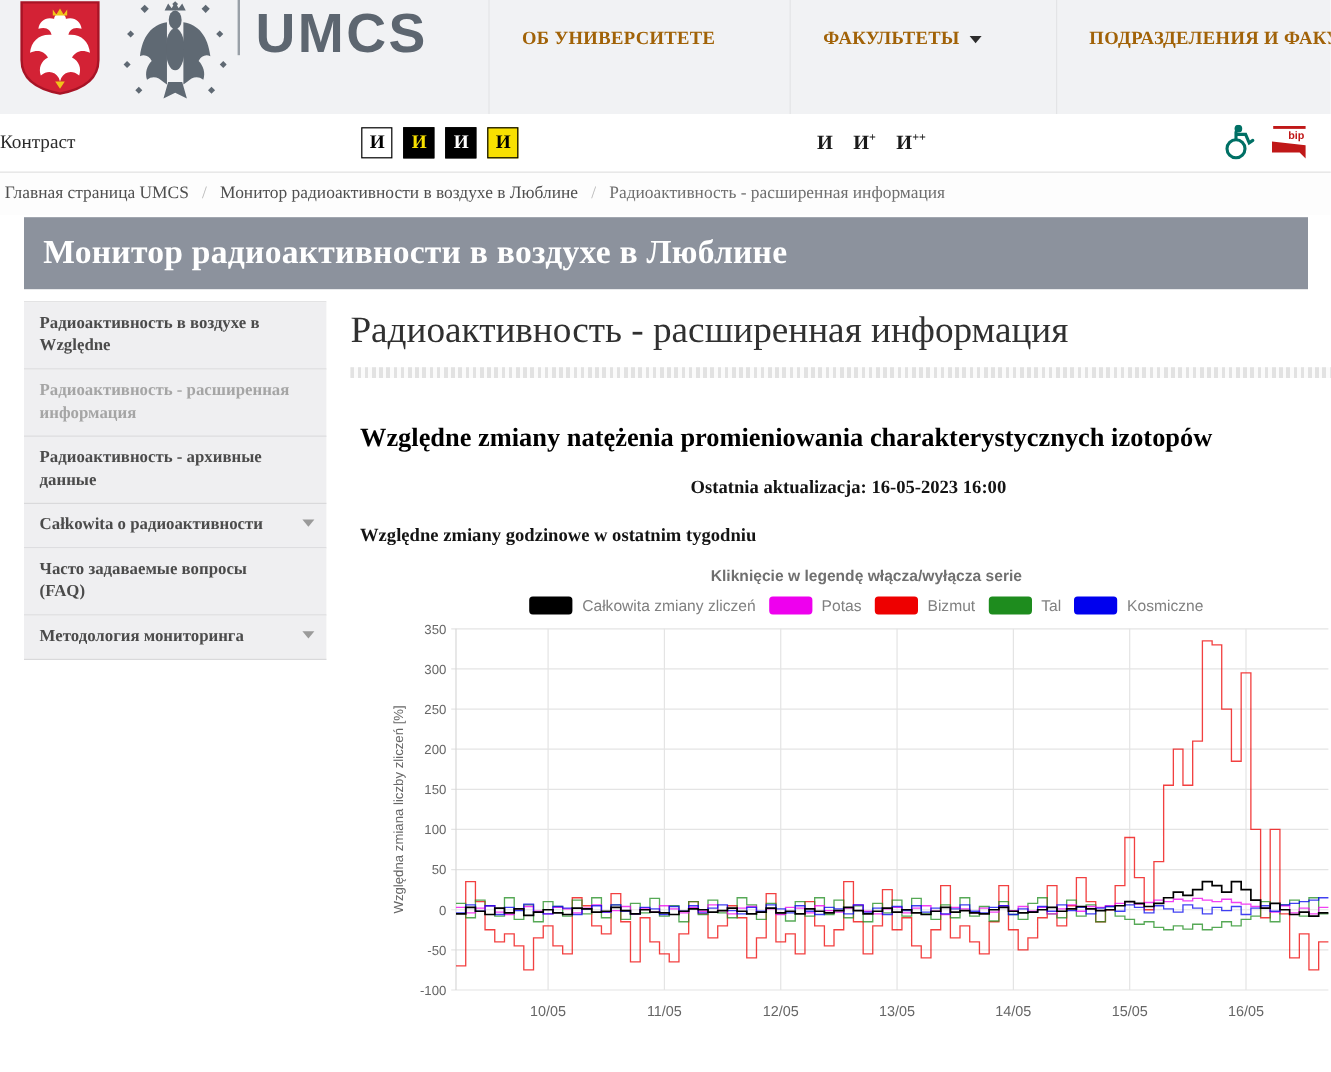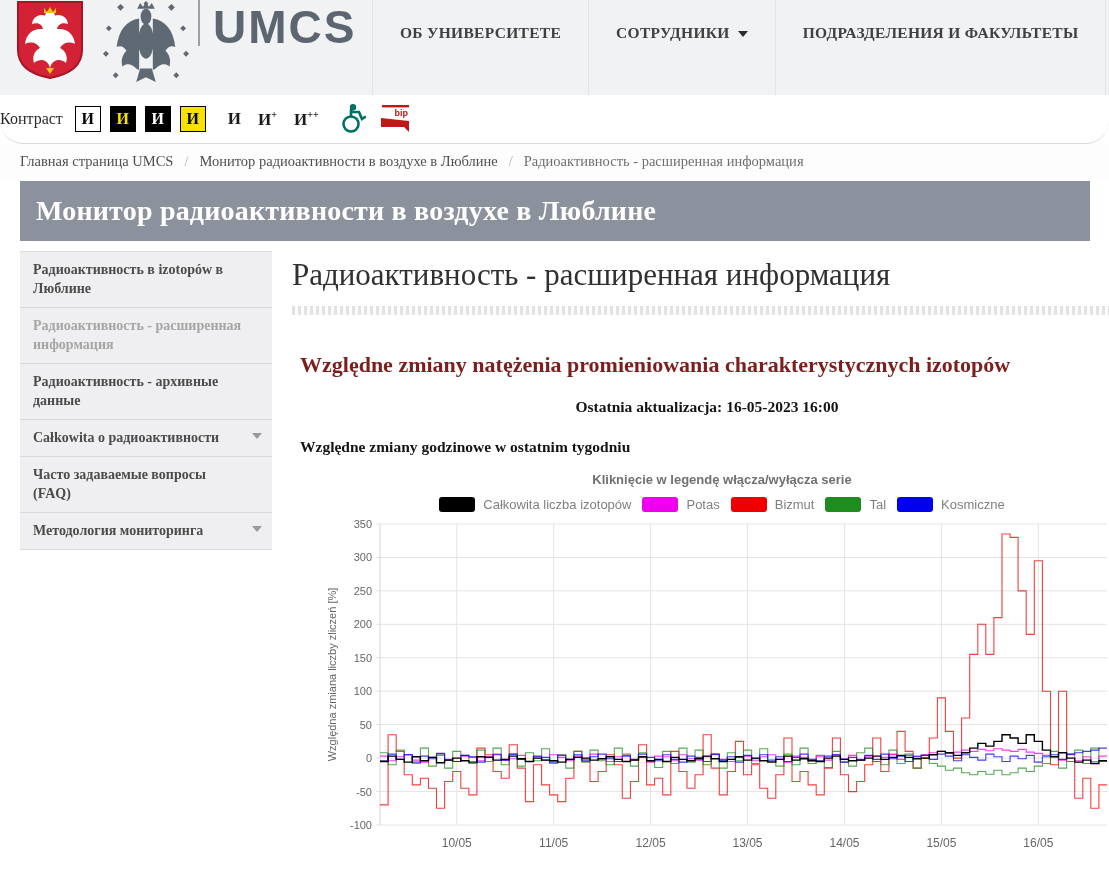--- a/index.html
+++ b/index.html
@@ -10,43 +10,43 @@
   
   .top-header { height:95px; background:#f1f2f4; display:flex; align-items:stretch; }
   .logo-group { display:flex; align-items:flex-start; padding-left:15px; width:372px; flex-shrink:0; }
   .coat-svg { width:70px; height:80px; }
   .eagle-svg { width:88px; height:86px; margin-left:16px; }
   .logo-divider { width:2px; height:46px; background:#99a0a7; margin:0 13px 0 9px; }
   .umcs-text { font-family:"Liberation Sans", sans-serif; font-weight:bold; font-size:46px;
                color:#5d6670; letter-spacing:2px; }
   .main-nav { display:flex; align-items:stretch; }
   .nav-item { border-left:1px solid #e3e4e6; padding:24px 27px 0 27px; font-weight:bold;
-              font-size:15.5px; color:#404040; letter-spacing:0.3px; cursor:pointer; white-space:nowrap; }
+              font-size:15.5px; color:#a16207; letter-spacing:0.3px; cursor:pointer; white-space:nowrap;margin-left:35px; }
   .nav-item:last-child { border-right:1px solid #e3e4e6; }
   .caret-down { display:inline-block; width:0; height:0; border-left:5px solid transparent;
                 border-right:5px solid transparent; border-top:6px solid #2d2d2d;
                 margin-left:8px; vertical-align:middle; }
   .header-right { margin-left:auto; padding:12px 19px 0 0; width:118px; flex-shrink:0; }
   .sitemap-link { margin-top:15px; display:flex; gap:7px; align-items:center; cursor:pointer;
                   font-weight:bold; font-size:11px; color:#4c4c4c; letter-spacing:0.6px; justify-content:flex-end; }
 
   
   .a11y-row { height:49px; background:#fff; border-bottom:1px solid #dcdcdc; display:flex;
-              align-items:center; justify-content:flex-start; padding-right:19px;border-radius:23px; }
+              align-items:center; justify-content:space-between; padding-right:19px; }
   .contrast-label { font-size:16px; color:#2b2b2b; margin-right:12px; }
   .contrast-opts { display:flex; gap:9px; margin-right:22px; }
   .contrast-box { width:26px; height:26px; display:flex; align-items:center; justify-content:center;
                   font-weight:bold; font-size:16px; cursor:pointer; }
   .fontsize-opts { display:flex; gap:17px; margin-right:20px; align-items:baseline; }
   .fs-opt { font-weight:bold; font-size:17px; color:#1a1a1a; cursor:pointer; }
   .fs-opt sup { font-size:10px; }
   .a11y-icons { display:flex; gap:13px; align-items:center; }
 
   
-  .breadcrumb { height:35px; display:flex; align-items:center; padding-left:20px;
+  .breadcrumb { height:35px; display:flex; align-items:center; padding-left:4px;
                 font-size:14.5px; color:#4f4f4f; background:#fdfdfd; }
   .crumb { cursor:pointer; }
   .crumb.last { color:#6f6f6f; cursor:default; }
   .crumb-sep { color:#b9b9b9; margin:0 11px; }
 
   
   .banner { margin:2px 19px 0 20px; height:60px; background:#8c929d; display:flex; align-items:center; }
   .banner-title { color:#fff; font-size:28px; font-weight:bold; padding-left:16px; letter-spacing:0.2px; }
 
   
@@ -57,21 +57,21 @@
                color:#4b4b4b; cursor:pointer; }
   .side-item.active { color:#a5a5a5; }
   .side-caret { position:absolute; right:10px; top:13px; width:0; height:0;
                 border-left:5px solid transparent; border-right:5px solid transparent;
                 border-top:6px solid #9a9a9a; }
 
   .main-col { flex:1; padding:0 24px 0 20px; }
   .page-title { font-size:31px; font-weight:400; color:#303030; margin-top:6px; line-height:1.15; }
   .hatch { margin-top:13px; height:9px; width:100%;
            background:repeating-linear-gradient(90deg,#e2e2e2 0 3px,#fbfbfb 3px 6px); }
-  .section-title { margin:36px 0 0 8px; font-size:22px; font-weight:bold; color:#7f1d1d;
+  .section-title { margin:36px 0 0 8px; font-size:22px; font-weight:bold; color:#000000;
                    max-width:766px; line-height:1.26; }
   .update-line { text-align:center; font-weight:bold; font-size:15.5px; margin-top:20px; color:#141414; }
   .chart-heading { font-weight:bold; font-size:15.5px; margin:22px 0 0 8px; color:#141414; }
 
   
   .chart-block { margin:16px 0 0 30px; width:800px; font-family:"Liberation Sans", sans-serif; }
   .chart-title { text-align:center; font-size:13px; font-weight:bold; color:#707070; }
   .legend { display:flex; justify-content:center; align-items:center; gap:11px; margin-top:10px; }
   .legend-item { display:flex; align-items:center; gap:8px; font-size:13px; color:#808080; cursor:pointer; }
   .swatch { width:36px; height:15px; border-radius:3px; }
@@ -108,21 +108,21 @@
           <path d="M15 74 l3 3 l-3 3 l-3 -3 Z"></path>
           <path d="M77 74 l3 3 l-3 3 l-3 -3 Z"></path>
           <path d="M46 1 l2.5 2.5 l-2.5 2.5 l-2.5 -2.5 Z"></path>
         </g>
       </svg>
       <div class="logo-divider"></div>
       <div class="umcs-text">UMCS</div>
     </div>
     <nav class="main-nav" id="main-nav">
         <div class="nav-item"><span>ОБ УНИВЕРСИТЕТЕ</span></div>
-        <div class="nav-item"><span>СОТРУДНИКИ</span><span class="caret-down"></span></div>
+        <div class="nav-item"><span>ФАКУЛЬТЕТЫ</span><span class="caret-down"></span></div>
         <div class="nav-item"><span>ПОДРАЗДЕЛЕНИЯ И ФАКУЛЬТЕТЫ</span></div>
       </nav>
     <div class="header-right">
 
       <div class="sitemap-link">
         
         
       </div>
     </div>
   </header>
@@ -163,39 +163,39 @@
       <span class="crumb-sep">/</span>
       <span class="crumb last">Радиоактивность - расширенная информация</span>
     </div>
 
   <div class="banner">
     <div class="banner-title">Монитор радиоактивности в воздухе в Люблине</div>
   </div>
 
   <div class="content">
     <aside class="sidebar" id="sidebar">
-        <div class="side-item"><span>Радиоактивность в izotopów в Люблине</span></div>
+        <div class="side-item"><span>Радиоактивность в воздухе в Względne</span></div>
         <div class="side-item active"><span>Радиоактивность - расширенная информация</span></div>
         <div class="side-item"><span>Радиоактивность - архивные данные</span></div>
         <div class="side-item"><span>Całkowita о радиоактивности</span><span class="side-caret"></span></div>
         <div class="side-item"><span>Часто задаваемые вопросы (FAQ)</span></div>
         <div class="side-item"><span>Методология мониторинга</span><span class="side-caret"></span></div>
       </aside>
     <main class="main-col">
       <h1 class="page-title">Радиоактивность - расширенная информация</h1>
       <div class="hatch"></div>
       <h2 class="section-title">Względne zmiany natężenia promieniowania charakterystycznych izotopów</h2>
       <p class="update-line">Ostatnia aktualizacja: 16-05-2023 16:00</p>
       <p class="chart-heading">Względne zmiany godzinowe w ostatnim tygodniu</p>
       <div class="chart-block">
         <div class="chart-title">Kliknięcie w legendę włącza/wyłącza serie</div>
         <div class="legend" id="legend">
             <div class="legend-item">
               <span class="swatch" style="background: rgb(0, 0, 0);"></span>
-              <span>Całkowita liczba izotopów</span>
+              <span>Całkowita zmiany zliczeń</span>
             </div>
             <div class="legend-item">
               <span class="swatch" style="background: rgb(238, 0, 238);"></span>
               <span>Potas</span>
             </div>
             <div class="legend-item">
               <span class="swatch" style="background: rgb(238, 0, 0);"></span>
               <span>Bizmut</span>
             </div>
             <div class="legend-item">

